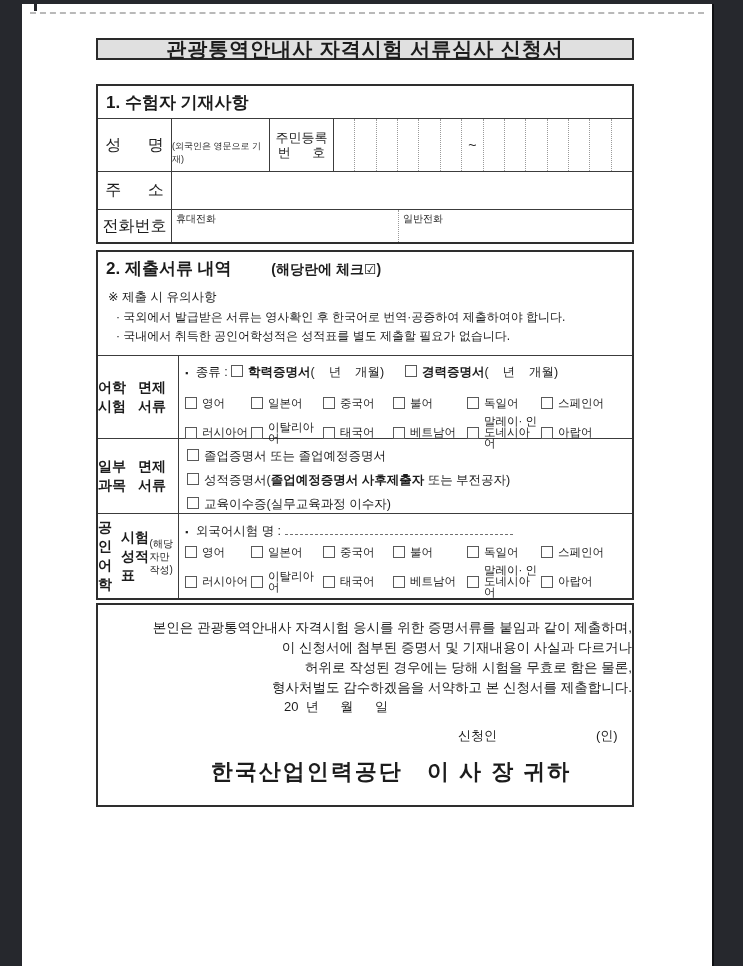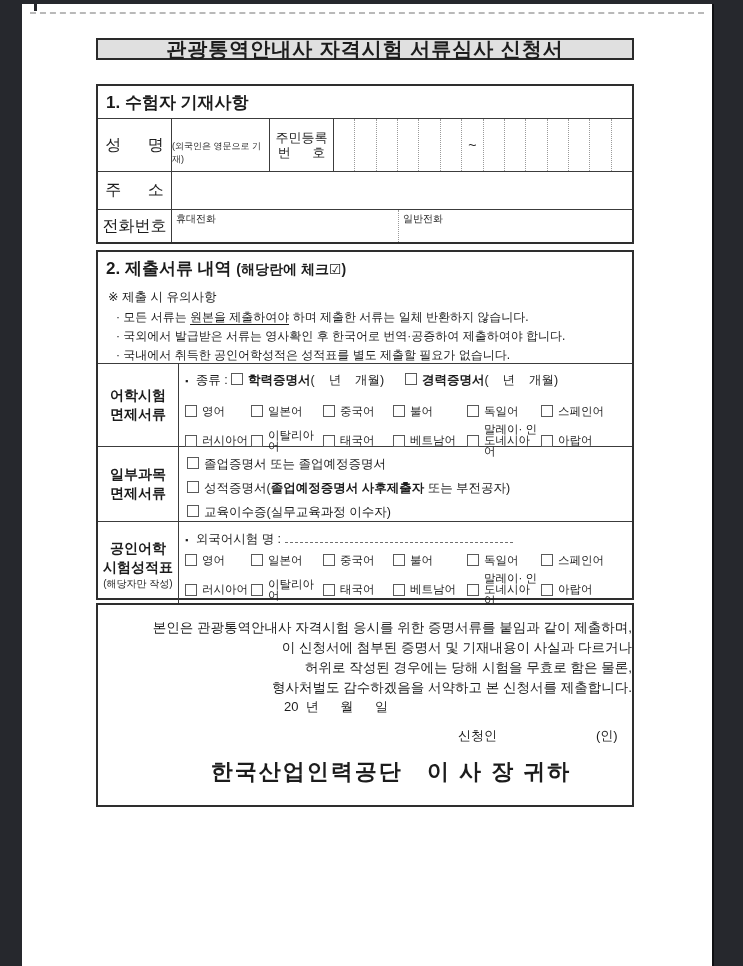--- a/index.html
+++ b/index.html
@@ -13,21 +13,21 @@
   .title-box{position:absolute;left:74px;top:34px;width:538px;height:22px;background:#e0e0e0;
              border:2px solid #2a2a2a;box-sizing:border-box;display:flex;align-items:center;justify-content:center;}
   .title-box .t{font-size:20px;font-weight:bold;letter-spacing:1px;white-space:pre;}
 
   .box{position:absolute;left:74px;width:538px;border:2px solid #2e2e2e;box-sizing:border-box;background:#fff;}
   #sec1{top:80px;height:160px;display:flex;flex-direction:column;}
   #sec2{top:246px;height:350px;display:flex;flex-direction:column;}
   #decl{top:599px;height:204px;}
 
   .sec-head{font-size:17px;font-weight:bold;padding:5px 8px 4px 8px;border-bottom:1px solid #3c3c3c;white-space:pre;}
-  .sec-head .small{font-size:14px;font-weight:bold;}
+  .sec-head .small{font-size:14px;font-weight:bold;margin-left:35px;}
 
   .row{display:flex;border-bottom:1px solid #3c3c3c;box-sizing:border-box;}
   .row:last-child{border-bottom:none;}
   .cell{box-sizing:border-box;}
   .lab{width:74px;border-right:1px solid #3c3c3c;display:flex;align-items:center;justify-content:center;
        font-size:16px;white-space:pre;flex:none;}
   .r-name{height:53px;}
   .r-addr{height:38px;}
   .r-phone{height:41px;flex:1;}
 
@@ -44,21 +44,21 @@
   .phone-half{padding:2px 0 0 4px;font-size:10px;color:#2a2a2a;box-sizing:border-box;}
   .phone-mobile{width:226px;}
   .phone-land{flex:1;border-left:1px dotted #9a9a9a;}
 
   .notes{padding:4px 0 0 10px;font-size:12px;line-height:19px;border-bottom:1px solid #3c3c3c;height:80px;box-sizing:border-box;}
   .notes .nt{font-size:12.5px;margin-bottom:1px;}
   .notes .ni{padding-left:8px;white-space:pre-wrap;}
   .u{border-bottom:1px solid #1c1c1c;}
 
   .s2row{display:flex;border-bottom:1px solid #3c3c3c;box-sizing:border-box;}
-  .s2lab{width:80px;border-right:1px solid #3c3c3c;display:flex;flex-direction:column;align-items:center;
+  .s2lab{width:80px;border-right:1px solid #3c3c3c;display:flex;flex-direction:row;align-items:center;
          justify-content:center;font-size:14px;font-weight:bold;line-height:19px;flex:none;}
   .s2lab .tiny{font-size:10px;font-weight:normal;line-height:13px;}
   .s2content{flex:1;padding:5px 0 0 6px;box-sizing:border-box;}
 
   .cb{display:inline-block;width:10px;height:10px;border:1px solid #5a5a5a;background:#fff;
       vertical-align:-1px;margin-right:5px;flex:none;}
   .sq{font-size:9px;margin-right:4px;}
 
   .kind-line{font-size:12.5px;white-space:pre;margin:3px 0 16px 0;}
   .b{font-weight:bold;}
@@ -134,21 +134,20 @@
           </div>
         </div>
       </div>
     </div>
 
     <div class="box" id="sec2">
       <div class="sec-head" style="border-bottom:none;"><span>2. 제출서류 내역 </span><span class="small">(해당란에 체크☑)</span></div>
 
       <div class="notes">
         <div class="nt">※ 제출 시 유의사항</div>
-        <div class="ni"><span>· 모든 서류는 </span><span class="u">원본을 제출하여야</span><span> 하며 제출한 서류는 일체 반환하지 않습니다.</span></div>
         <div class="ni">· 국외에서 발급받은 서류는 영사확인 후 한국어로 번역·공증하여 제출하여야 합니다.</div>
         <div class="ni">· 국내에서 취득한 공인어학성적은 성적표를 별도 제출할 필요가 없습니다.</div>
       </div>
 
       <div class="s2row" style="height:83px;">
         <div class="s2lab">
           <span>어학시험</span>
           <span>면제서류</span>
         </div>
         <div class="s2content">

